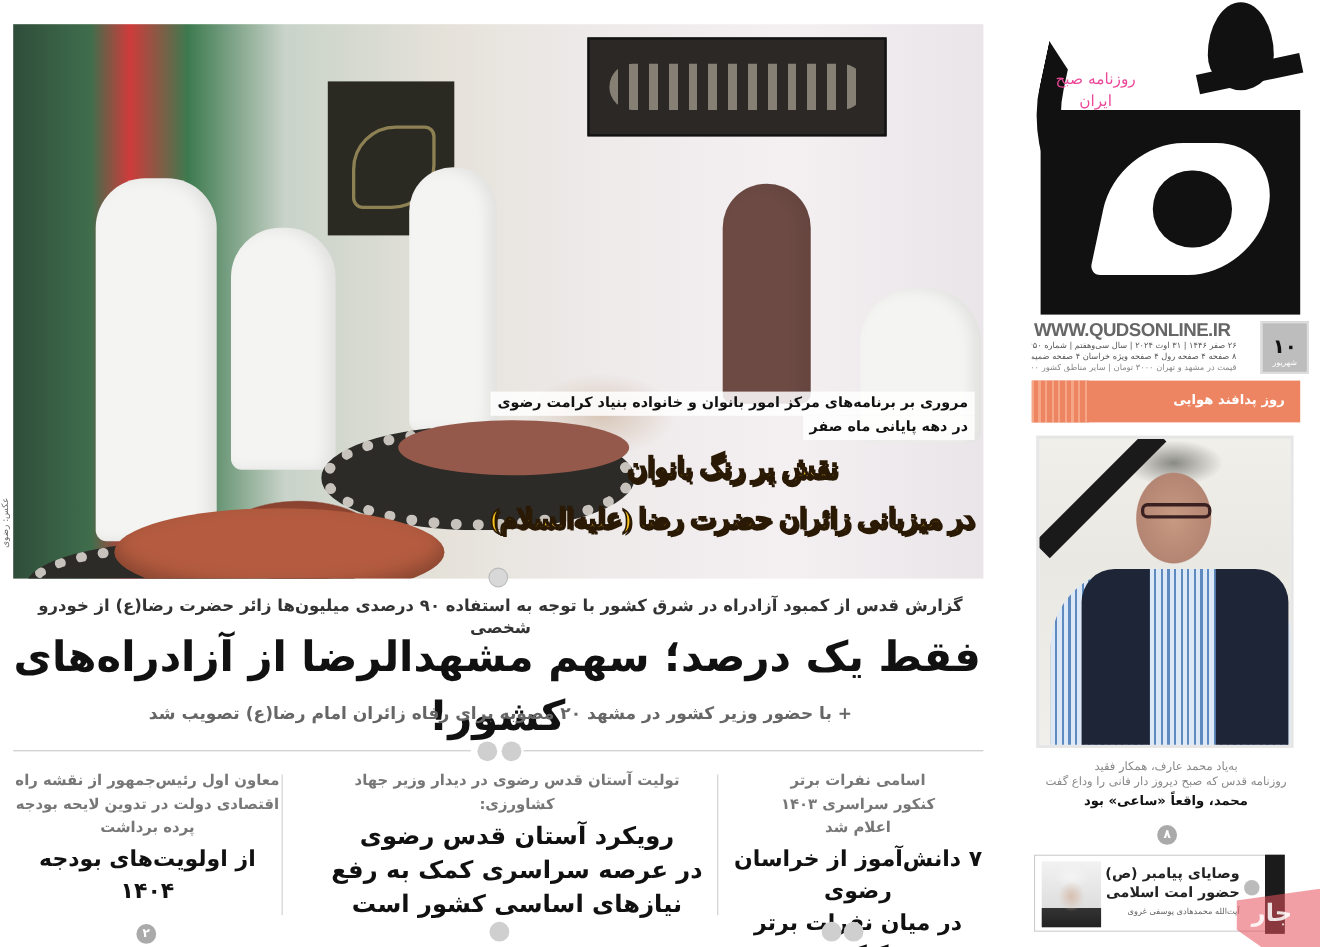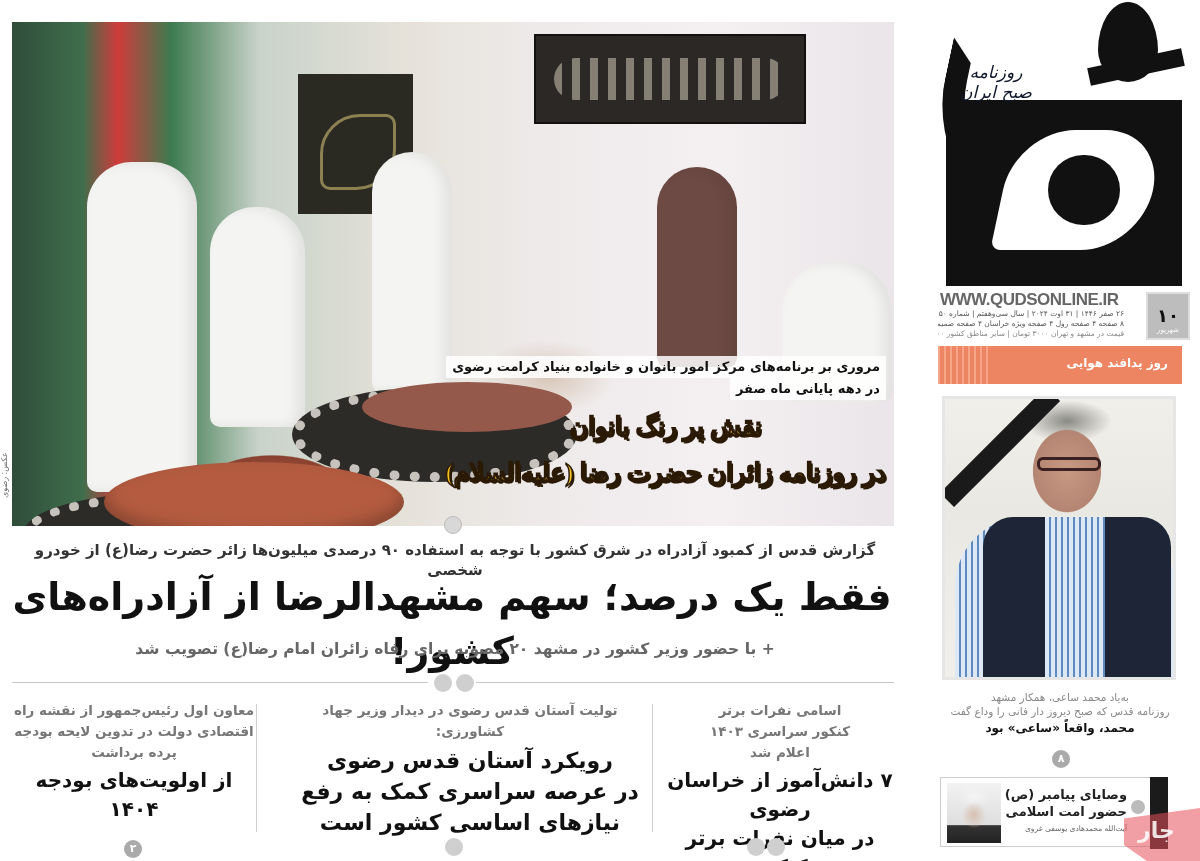--- a/index.html
+++ b/index.html
@@ -107,22 +107,22 @@
   .masthead .drop {
     position: absolute; left: 160px; top: 2px; width: 60px; height: 80px;
     background: #111; border-radius: 50% 50% 50% 50% / 60% 60% 40% 40%;
   }
   .masthead .bar {
     position: absolute; left: 150px; top: 58px; width: 96px; height: 18px;
     background: #111; transform: rotate(-12deg);
   }
   .masthead .subtitle {
     position: absolute; left: 18px; top: 62px; width: 80px;
-    font-size: 17px; color: #0f172a; line-height: 20px; text-align: center;
-    font-family: "DejaVu Serif", serif; font-style: italic;
+    font-size: 14px; color: #ec4899; line-height: 20px; text-align: center;
+    font-family: "DejaVu Serif", serif; 
   }
 
   .meta { position: absolute; left: 938px; top: 290px; width: 244px; height: 50px; }
   .meta .site {
     position: absolute; left: 2px; top: 0; width: 186px;
     font-family: "Liberation Sans", sans-serif; font-weight: bold; font-size: 17px;
     color: #666; letter-spacing: -0.5px; direction: ltr; text-align: left;
   }
   .meta .line { position: absolute; right: 58px; width: 186px; font-size: 7.5px; color: #555; text-align: right; white-space: nowrap; overflow: hidden; }
   .meta .l1 { top: 19px; }
@@ -270,21 +270,21 @@
   <div class="figure f4"></div>
   <div class="oven o1"></div>
   <div class="oven o2"></div>
   <div class="lid2"></div>
   <div class="lid"></div>
 
   <div class="hero-caption-kicker">مروری بر برنامه‌های مرکز امور بانوان و خانواده بنیاد کرامت رضوی</div>
   <div class="hero-caption-kicker2">در دهه پایانی ماه صفر</div>
   <div class="hero-title">
     <div>نقش پر رنگ بانوان</div>
-    <div>در روزنامه زائران حضرت رضا (علیه‌السلام)</div>
+    <div>در میزبانی زائران حضرت رضا (علیه‌السلام)</div>
   </div>
 </div>
 <div class="photo-credit">عکس: رضوی</div>
 <div class="hero-emblem"></div>
 
 <div class="masthead">
   <div class="block"></div>
   <div class="stroke1"></div>
   <div class="logo-white"></div>
   <div class="logo-black"></div>
@@ -310,21 +310,21 @@
 </div>
 
 <div class="memorial-photo">
   <div class="shirt"></div>
   <div class="vest-l"></div>
   <div class="vest-r"></div>
   <div class="glasses"></div>
   <div class="ribbon"></div>
 </div>
 <div class="memorial-caption">
-  <div class="kicker">به‌یاد محمد ساعی، همکار مشهد</div>
+  <div class="kicker">به‌یاد محمد عارف، همکار فقید</div>
   <div class="kicker">روزنامه قدس که صبح دیروز دار فانی را وداع گفت</div>
   <div class="title">محمد، واقعاً «ساعی» بود</div>
 </div>
 <div class="page-badge" style="left:1052px; top:750px;">۸</div>
 
 <div class="column-box">
   <div class="portrait"></div>
   <div class="title">
     <div>وصایای پیامبر (ص)</div>
     <div>حضور امت اسلامی</div>

